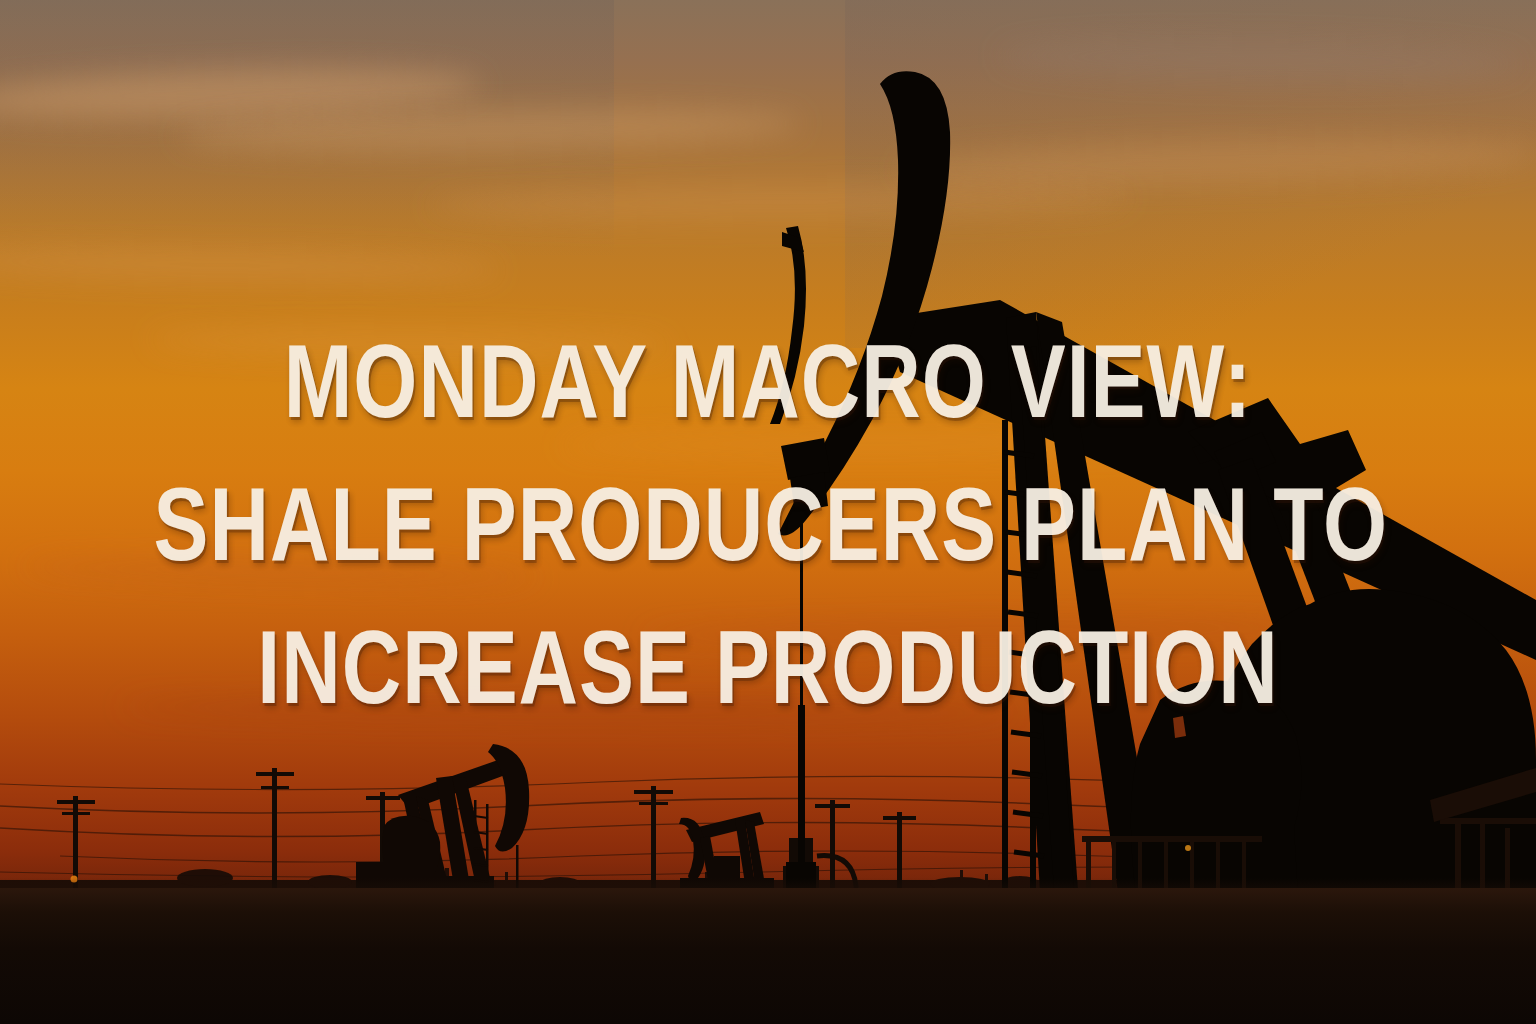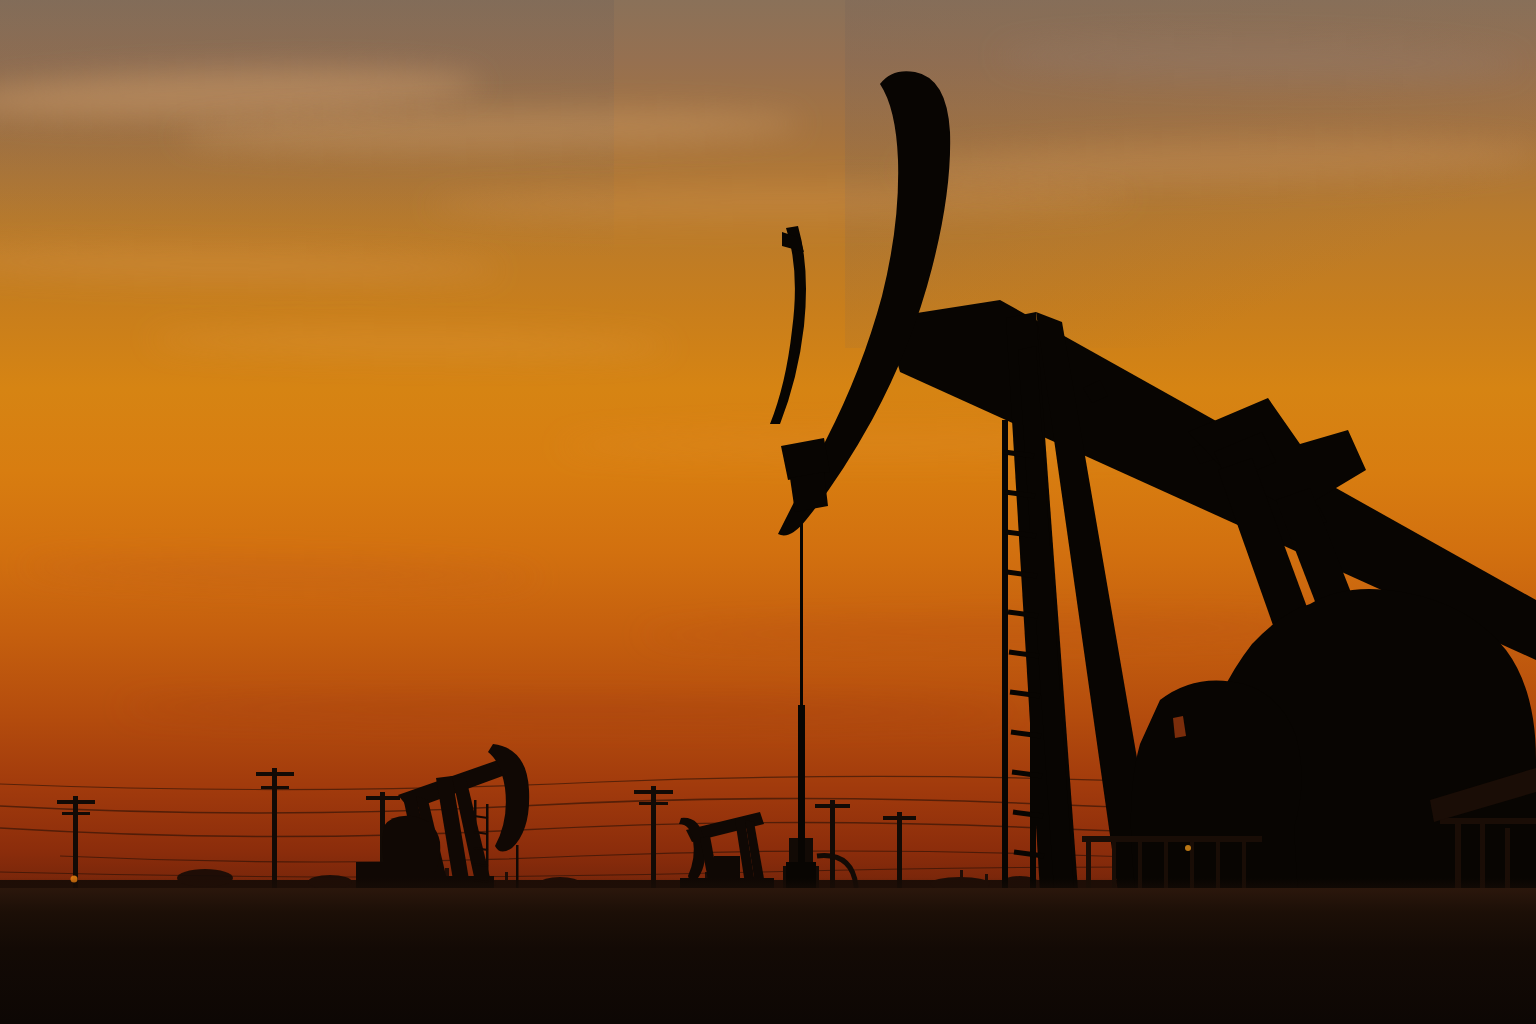--- a/index.html
+++ b/index.html
@@ -362,14 +362,19 @@
       <circle cx="1188" cy="848" r="3" fill="#d88a18" opacity="0.85"></circle>
     </g>
 
     <circle cx="74" cy="879" r="3.5" fill="#e07a10" opacity="0.9"></circle>
 
   </svg>
 
   <div class="ground-haze"></div>
   <div class="ground"></div>
 
+  <div class="headline">
+    <span class="hline hl1">Monday Macro View:</span>
+    <span class="hline hl2">Shale Producers Plan To</span>
+    <span class="hline hl3">Increase Production</span>
+  </div>
 
 </div>
 
 </body></html>

